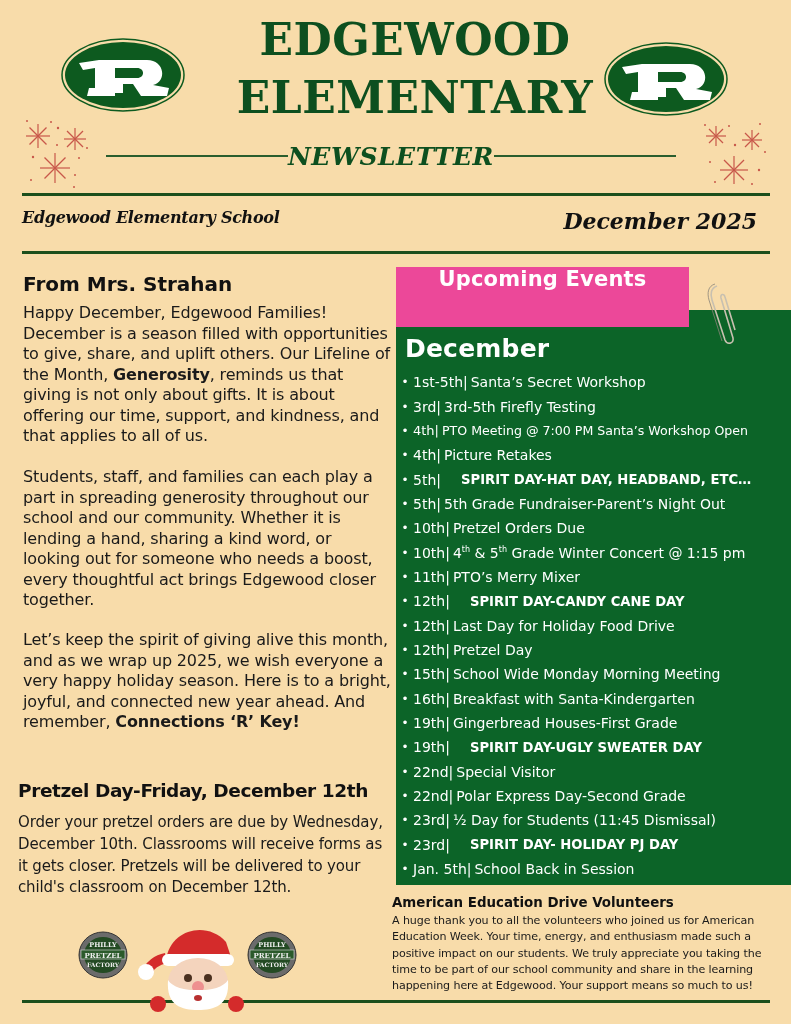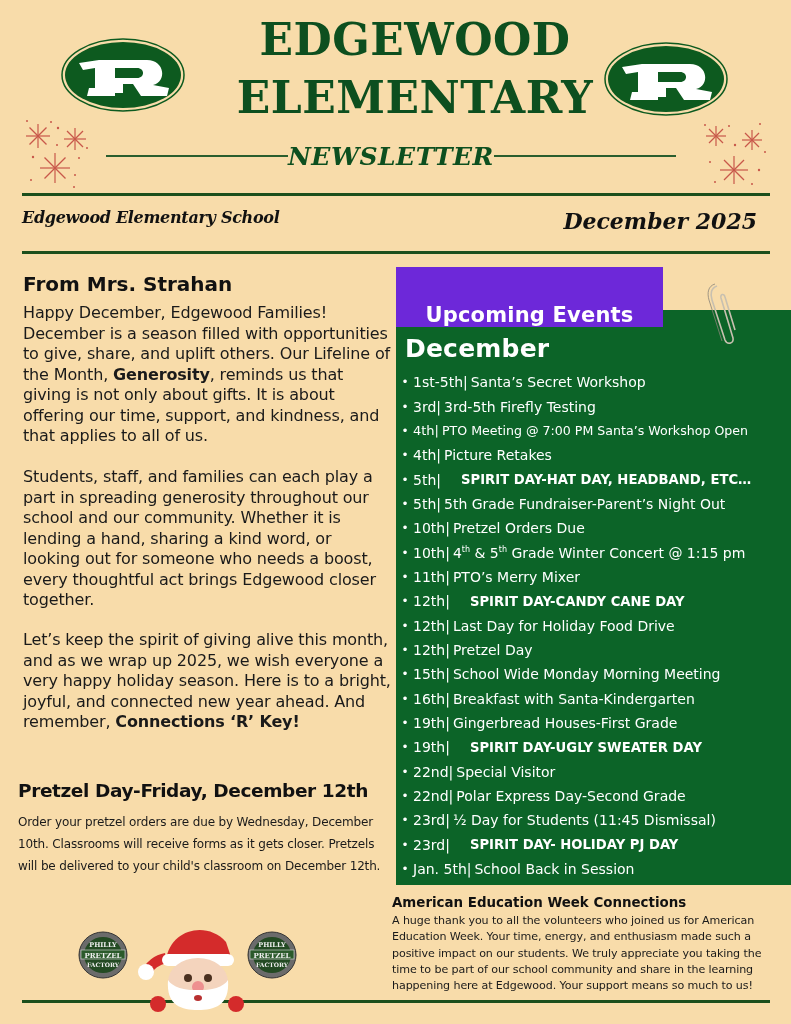--- a/index.html
+++ b/index.html
@@ -26,28 +26,28 @@
 
   
   .h-strahan { position: absolute; top: 272px; left: 23px; font-size: 20px; font-weight: bold; color: #111; }
   .letter { position: absolute; left: 23px; width: 370px; font-size: 16px; line-height: 20.5px; color: #1a1a1a; letter-spacing: -0.15px; }
   .letter b { font-weight: bold; }
   .p1 { top: 303px; }
   .p2 { top: 467px; }
   .p3 { top: 630px; }
 
   .h-pretzel { position: absolute; top: 780px; left: 18px; font-size: 18.5px; font-weight: bold; color: #111; letter-spacing: -0.4px; }
-  .pretzel-body { position: absolute; top: 812px; left: 18px; width: 375px; font-size: 12px; line-height: 21.8px; color: #1a1a1a; letter-spacing: -0.15px; }
+  .pretzel-body { position: absolute; top: 812px; left: 18px; width: 375px; font-size: 15px; line-height: 21.8px; color: #1a1a1a; letter-spacing: -0.15px; }
 
   .pf-logo { position: absolute; width: 50px; height: 48px; }
   .santa { position: absolute; left: 136px; top: 920px; width: 110px; height: 92px; }
 
   
   .events-panel { position: absolute; left: 396px; top: 310px; width: 395px; height: 575px; background: #0c6428; }
-  .events-header { position: absolute; left: 396px; top: 267px; width: 267px; height: 60px; background: #6d28d9; display: flex; align-items: flex-end; justify-content: center; }
+  .events-header { position: absolute; left: 396px; top: 267px; width: 293px; height: 60px; background: #ec4899; display: flex; align-items: flex-start; justify-content: center; }
   .events-header span { color: #fff; font-weight: bold; font-size: 21px; letter-spacing: 0.2px; }
   .month { position: absolute; left: 405px; top: 334px; color: #fff; font-size: 25px; font-weight: bold; letter-spacing: 0.2px; }
   .event-list { position: absolute; left: 397px; top: 370px; width: 392px; list-style: none; }
   .event-item { height: 24.35px; display: flex; align-items: center; color: #fff; font-size: 14px; white-space: nowrap; }
   .event-item .bullet { width: 16px; text-align: center; font-size: 12px; flex-shrink: 0; }
   .event-item .date { font-weight: normal; padding-left: 0; }
   .event-item .desc { font-weight: normal; padding-left: 3px; }
   .event-item.bold-desc .desc { font-weight: bold; font-size: 13.2px; padding-left: 20px; }
   .event-item.small .desc { font-size: 12.6px; }
   .event-item.small .date { font-size: 13px; }
@@ -315,14 +315,14 @@
       <span class="date">23rd|</span>
       <span class="desc">SPIRIT DAY- HOLIDAY PJ DAY</span>
     </li>
   <li class="event-item">
       <span class="bullet">•</span>
       <span class="date">Jan. 5th|</span>
       <span class="desc">School Back in Session</span>
     </li>
 </ul>
 
-<div class="aev-title">American Education Week Connections</div>
+<div class="aev-title">American Education Drive Volunteers</div>
 <div class="aev-body">A huge thank you to all the volunteers who joined us for American Education Week. Your time, energy, and enthusiasm made such a positive impact on our students. We truly appreciate you taking the time to be part of our school community and share in the learning happening here at Edgewood. Your support means so much to us!</div>
 
 </body></html>

